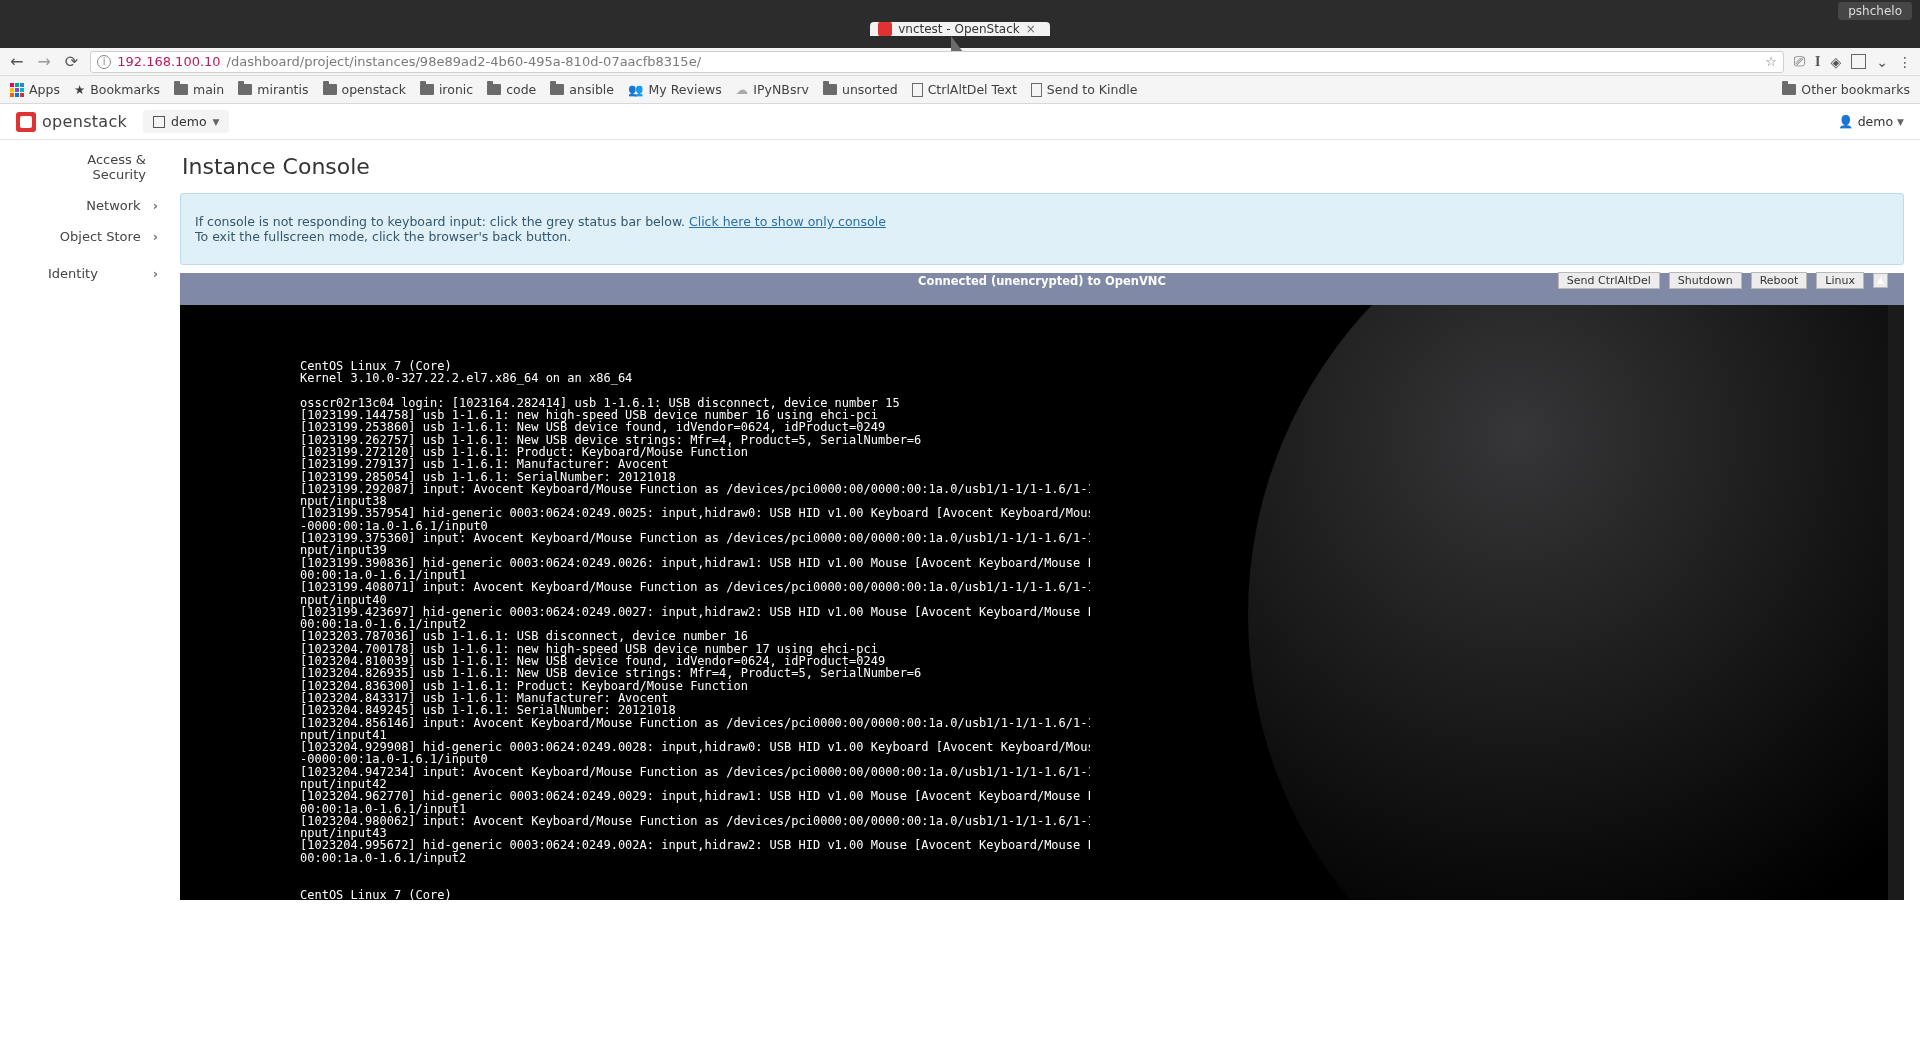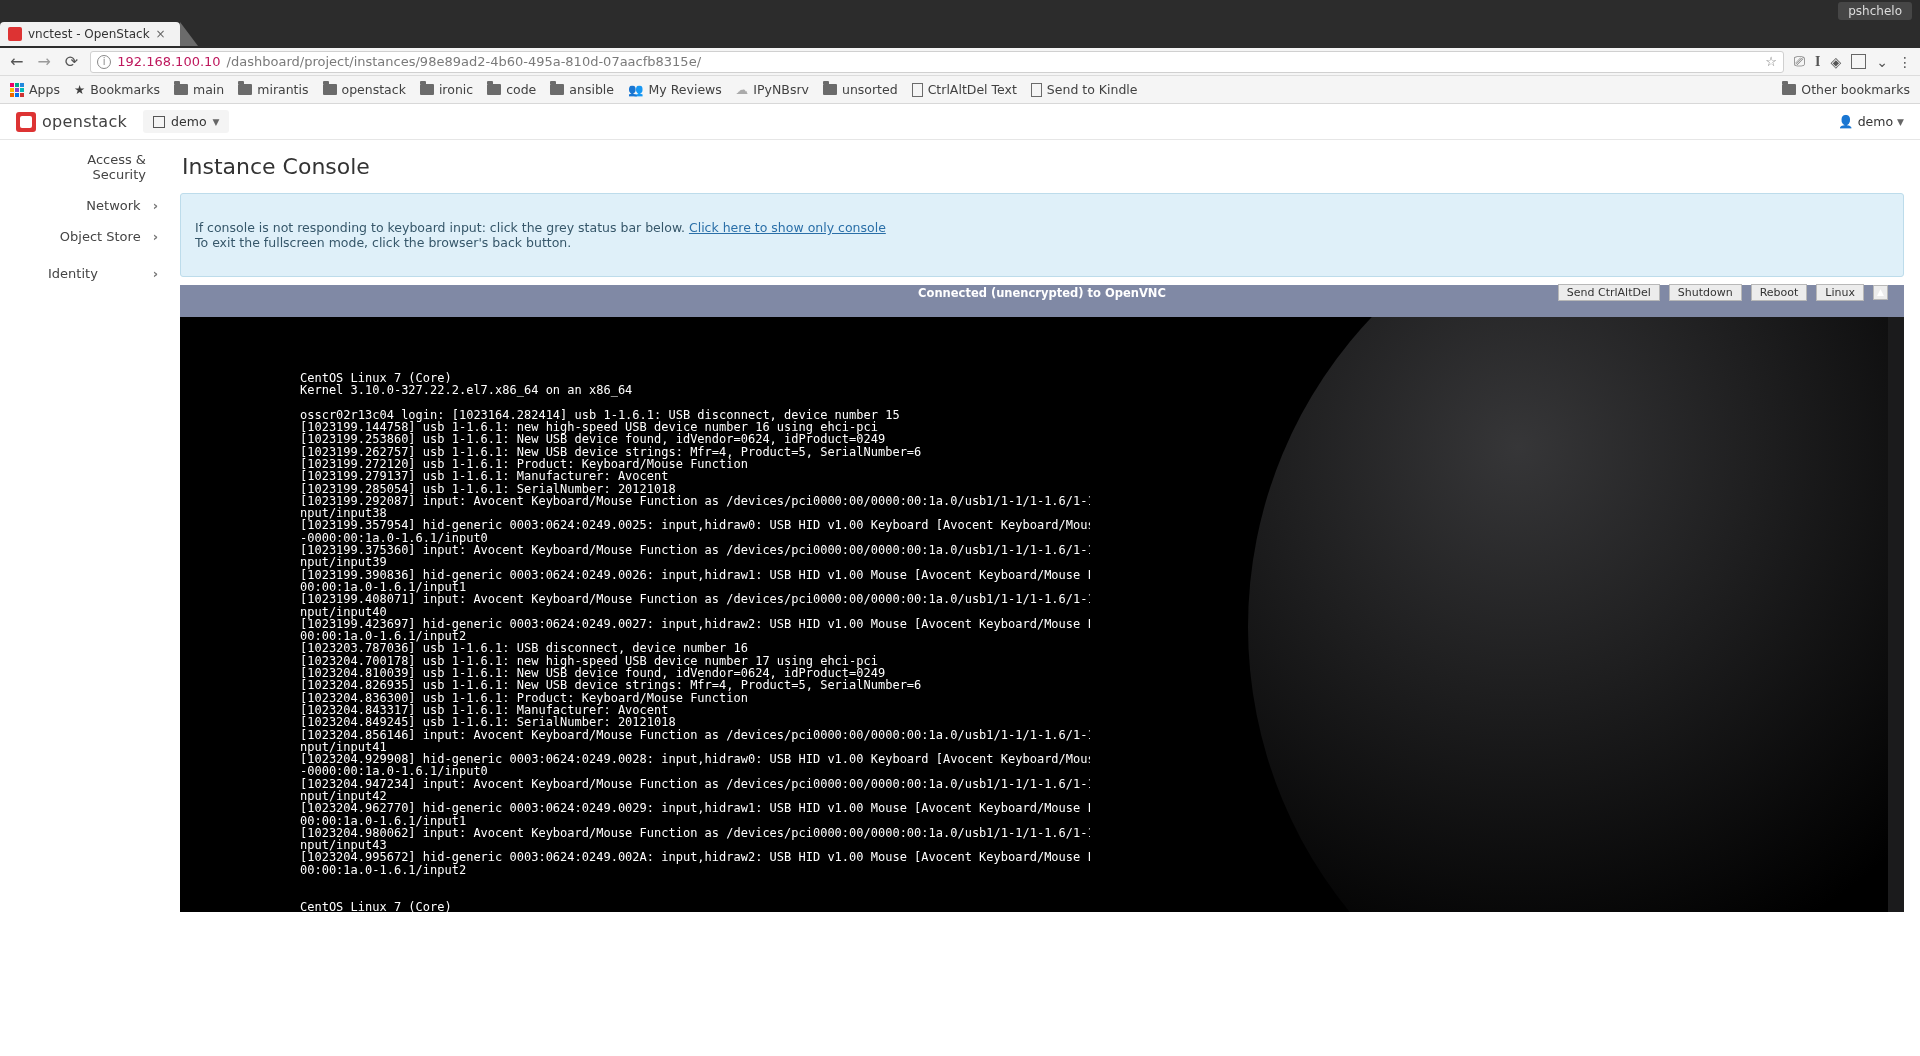--- a/index.html
+++ b/index.html
@@ -4,21 +4,21 @@
 <style>
   * { margin: 0; padding: 0; box-sizing: border-box; }
   body { font-family: "DejaVu Sans", "Liberation Sans", Arial, sans-serif; background: #fff; color: #222; overflow: hidden; }
 
   
   .titlebar { height: 22px; background: #2c2c2c; display: flex; align-items: center; }
   .titlebar-spacer { flex: 1; }
   .titlebar-user { color: #ddd; font-size: 12px; background:#464646; padding:2px 10px; border-radius:3px; margin-right:8px;}
 
   
-  .tabstrip { height: 26px; background: #2c2c2c; display:flex; align-items:flex-start; }
+  .tabstrip { height: 26px; background: #2c2c2c; display:flex; align-items:center; flex-direction:column;}
   .tab { display:flex; align-items:center; gap:6px; background:#f2f2f2; color:#333; height:24px; padding:0 14px 0 8px; font-size:12px; border-top-left-radius:4px; border-top-right-radius:4px; position:relative; min-width:150px;}
   .tab .favicon { width:14px; height:14px; background:#d33; border-radius:2px; display:inline-block;}
   .tab .close { margin-left:auto; color:#666; }
   .tab-spike { width:0; height:0; border-bottom:24px solid #6b6b6b; border-right:18px solid transparent; margin-left:0;}
 
   
   .omnibar { height:28px; background:#f5f5f5; display:flex; align-items:center; gap:10px; padding:0 8px; border-bottom:1px solid #dcdcdc;}
   .nav-arrow { color:#9a9a9a; font-size:16px; padding:0 2px; }
   .nav-arrow.enabled { color:#555; }
   .addr { flex:1; display:flex; align-items:center; gap:6px; background:#fff; border:1px solid #d0d0d0; border-radius:3px; height:22px; padding:0 6px; font-size:13px; color:#4b4b4b;}
@@ -56,21 +56,21 @@
   .main{ display:flex; height: calc(1056px - 22px - 26px - 28px - 28px - 36px); }
   .sidebar{ width:172px; padding-top:4px; }
   .side-item{ display:flex; align-items:center; justify-content:space-between; padding:8px 14px 8px 28px; font-size:13px; color:#444; cursor:pointer; text-align:right;margin-left:20px;}
   .side-item .lbl{flex:1; text-align:right; padding-right:12px;}
   .side-item .chev{color:#777; font-size:13px; font-weight:bold;}
   .side-item.top{ text-align:left;} .side-item.top .lbl{text-align:left;padding-left:0;}
 
   .content{ flex:1; padding:10px 16px 0 8px; overflow:hidden;}
   h1.page-title{ font-size:22px; font-weight:400; color:#333; margin:4px 0 14px 2px;}
 
-  .alert{ background:#dff0f9; border:1px solid #bddceb; border-radius:3px; padding:26px 14px; font-size:12.5px; color:#36576a; margin-bottom:8px;}
+  .alert{ background:#dff0f9; border:1px solid #bddceb; border-radius:3px; padding:20px 14px; font-size:12.5px; color:#36576a; margin-bottom:8px;}
   .alert a{ color:#2a6fa8; text-decoration:underline;}
 
   
   .vnc-wrap{ position:relative; }
   .vnc-status{ background:#8089a5; color:#fff; font-size:11.5px; text-align:center; height:32px; line-height:17px; font-weight:bold; position:relative;}
   .vnc-buttons{position:absolute; right:16px; top:-1px; display:flex; gap:9px; align-items:center;}
   .vnc-btn{ background:#ececec; border:1px solid #b8b8b8; font-size:11px; padding:1px 8px; color:#333; cursor:pointer; font-family:inherit;}
   .vnc-scroll-up{ background:#ececec; border:1px solid #b8b8b8; width:15px; height:15px; font-size:9px; display:flex;align-items:center;justify-content:center;}
 
   .console{ background:#000; color:#fff; font-family:"DejaVu Sans Mono","Liberation Mono",monospace; font-size:12px; line-height:12.3px; height:595px; overflow:hidden; padding-left:120px; white-space:pre; position:relative; border-right:16px solid #1b1b1c;}

